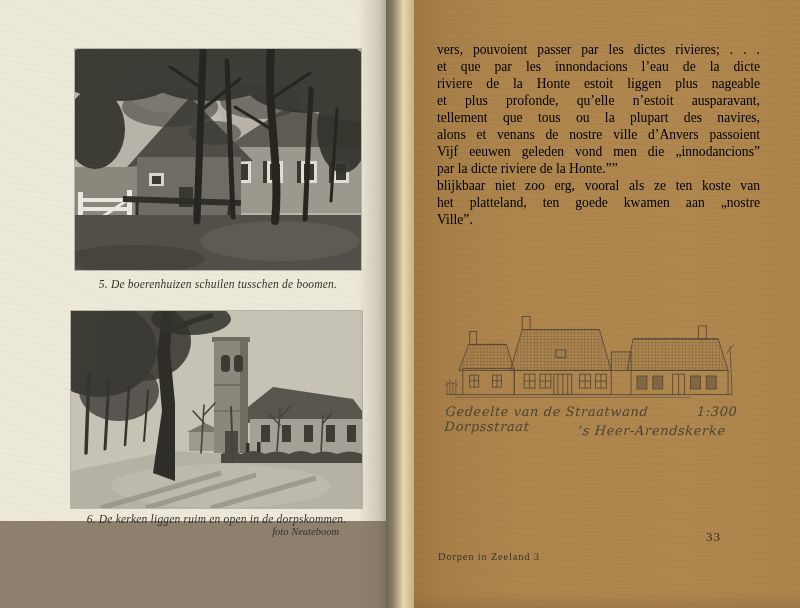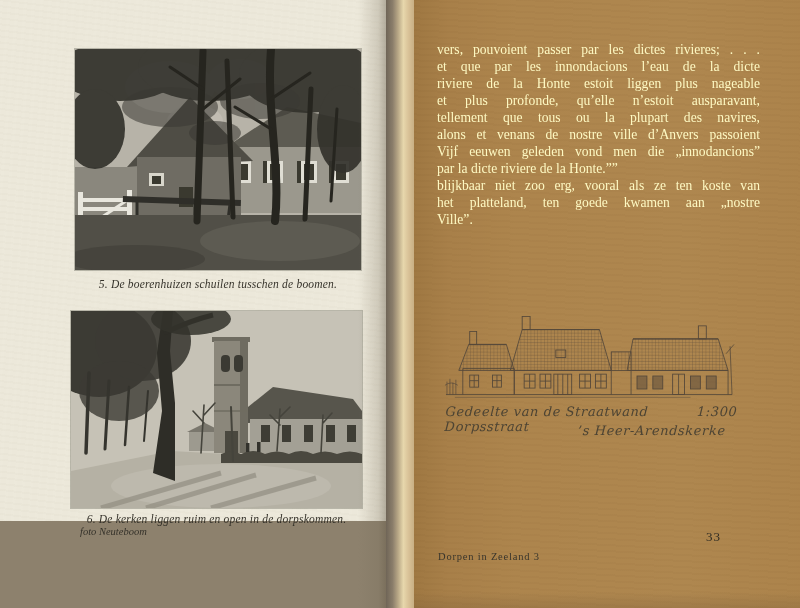--- a/index.html
+++ b/index.html
@@ -12,33 +12,33 @@
   .left-edge-shadow{position:absolute;right:0;top:0;width:34px;height:608px;
     background:linear-gradient(90deg, rgba(120,110,90,0) 0%, rgba(120,110,90,0.25) 60%, rgba(90,80,62,0.55) 100%);}
   .photo{position:absolute;box-shadow:0 0 0 1px rgba(90,88,78,0.35);}
   .photo svg{display:block;width:100%;height:100%;}
   .photo1{left:75px;top:49px;width:286px;height:221px;}
   .photo2{left:71px;top:311px;width:291px;height:197px;}
   .caption{position:absolute;color:#35322a;font-style:italic;font-size:11.5px;text-align:center;
     letter-spacing:0.2px;}
   .cap1{left:75px;top:278px;width:286px;}
   .cap2{left:71px;top:513px;width:291px;}
-  .credit{position:absolute;left:80px;top:526px;width:251px;text-align:left;color:#35322a;
+  .credit{position:absolute;left:88px;top:526px;width:251px;text-align:right;color:#35322a;
     font-style:italic;font-size:10.5px;}
   
   .gutter{position:absolute;left:386px;top:0;width:30px;height:608px;
     background:linear-gradient(90deg,#6f6557 0%,#8a7d6a 22%,#b8a786 40%,#e7d7ac 58%,#d9c298 75%,#c2a87c 100%);}
   
   .right-page{position:absolute;left:414px;top:0;width:386px;height:608px;background:#D2B88C;
     background-image:linear-gradient(90deg,#c1a678 0%,#ccb185 9%,#d2b88c 26%,#d4bb90 70%,#d1b689 100%),
                      repeating-linear-gradient(3deg, rgba(120,90,40,0.03) 0 2px, transparent 2px 6px);
     background-blend-mode:multiply;}
   .right-bottom-shade{position:absolute;left:414px;top:592px;width:386px;height:16px;
     background:linear-gradient(180deg, rgba(130,100,60,0) 0%, rgba(130,100,60,0.35) 100%);}
-  .bodytext{position:absolute;left:437px;top:41px;width:323px;color:#fef9c3;
+  .bodytext{position:absolute;left:437px;top:41px;width:323px;color:#000000;
     font-size:13.6px;line-height:17px;}
   .tl{height:17px;white-space:nowrap;}
   .jl{text-align:justify;text-align-last:justify;white-space:normal;}
   .ll{text-align:left;}
   .sketch{position:absolute;left:443px;top:298px;width:292px;height:104px;}
   .sketch svg{display:block;width:100%;height:100%;}
   .sketch-cap-row{position:absolute;left:445px;top:404px;width:292px;display:flex;
     justify-content:space-between;color:#4d4434;font-family:"DejaVu Serif",serif;
     font-style:italic;font-size:13px;letter-spacing:0.6px;transform:skewX(-3deg);}
   .sketch-loc{position:absolute;left:578px;top:423px;color:#4d4434;font-family:"DejaVu Serif",serif;

